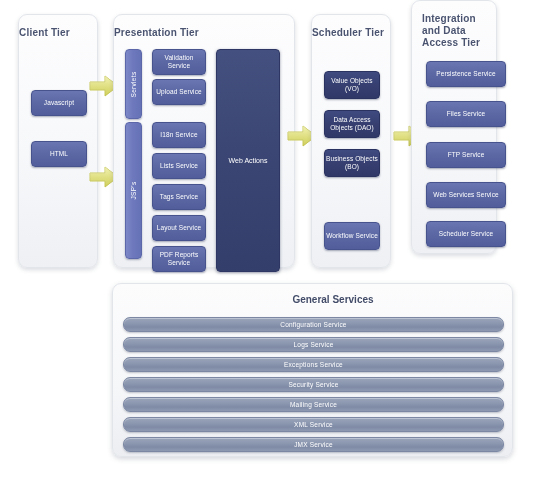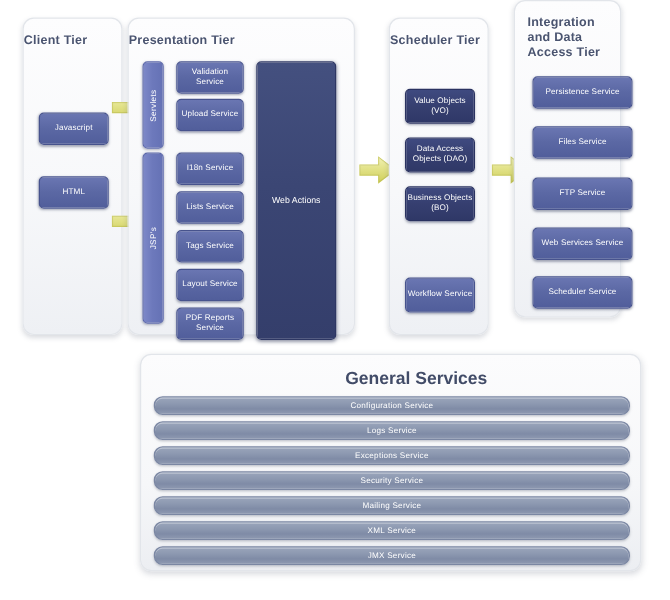--- a/index.html
+++ b/index.html
@@ -123,21 +123,21 @@
     border-radius: 9px;
     box-shadow: 0 2px 5px rgba(90,100,120,0.25);
     box-sizing: border-box;
   }
   .gs-title {
     position: absolute;
     left: 0; right: 0;
     top: 10px;
     text-align: center;
     font-weight: bold;
-    font-size: 14px;
+    font-size: 10px;
     color: #424c68;
     text-shadow: 0 1px 0 #ffffff;
     padding-left: 41px;
   }
   .gs-bar {
     position: absolute;
     left: 10px;
     width: 381px;
     height: 15px;
     border-radius: 7px;
@@ -183,21 +183,21 @@
       <path d="M1 9 L16 9 L16 3 L29 13 L16 23 L16 17 L1 17 Z" fill="url(#ag2)" opacity="0.45"></path>
       <defs>
         <linearGradient id="ag2" x1="0" y1="0" x2="0" y2="1">
           <stop offset="0%" stop-color="#ffffff"></stop>
           <stop offset="100%" stop-color="#b3b33f"></stop>
         </linearGradient>
       </defs>
     </svg>
   </div>
 
-  <div class="panel" style="left:102px; top:14px; width:182px; height:254px;">
+  <div class="panel" style="left:113px; top:14px; width:182px; height:254px;">
     <div class="panel-title" style="top:12px;">Presentation Tier</div>
 
     <div class="vbar" style="left:11px; top:34px; width:17px; height:70px;">
       <span>Servlets</span>
     </div>
     <div class="vbar" style="left:11px; top:107px; width:17px; height:137px;">
       <span>JSP's</span>
     </div>
 
     <div class="box mid" style="left:38px; top:34px; width:54px; height:26px;">Validation Service</div>

